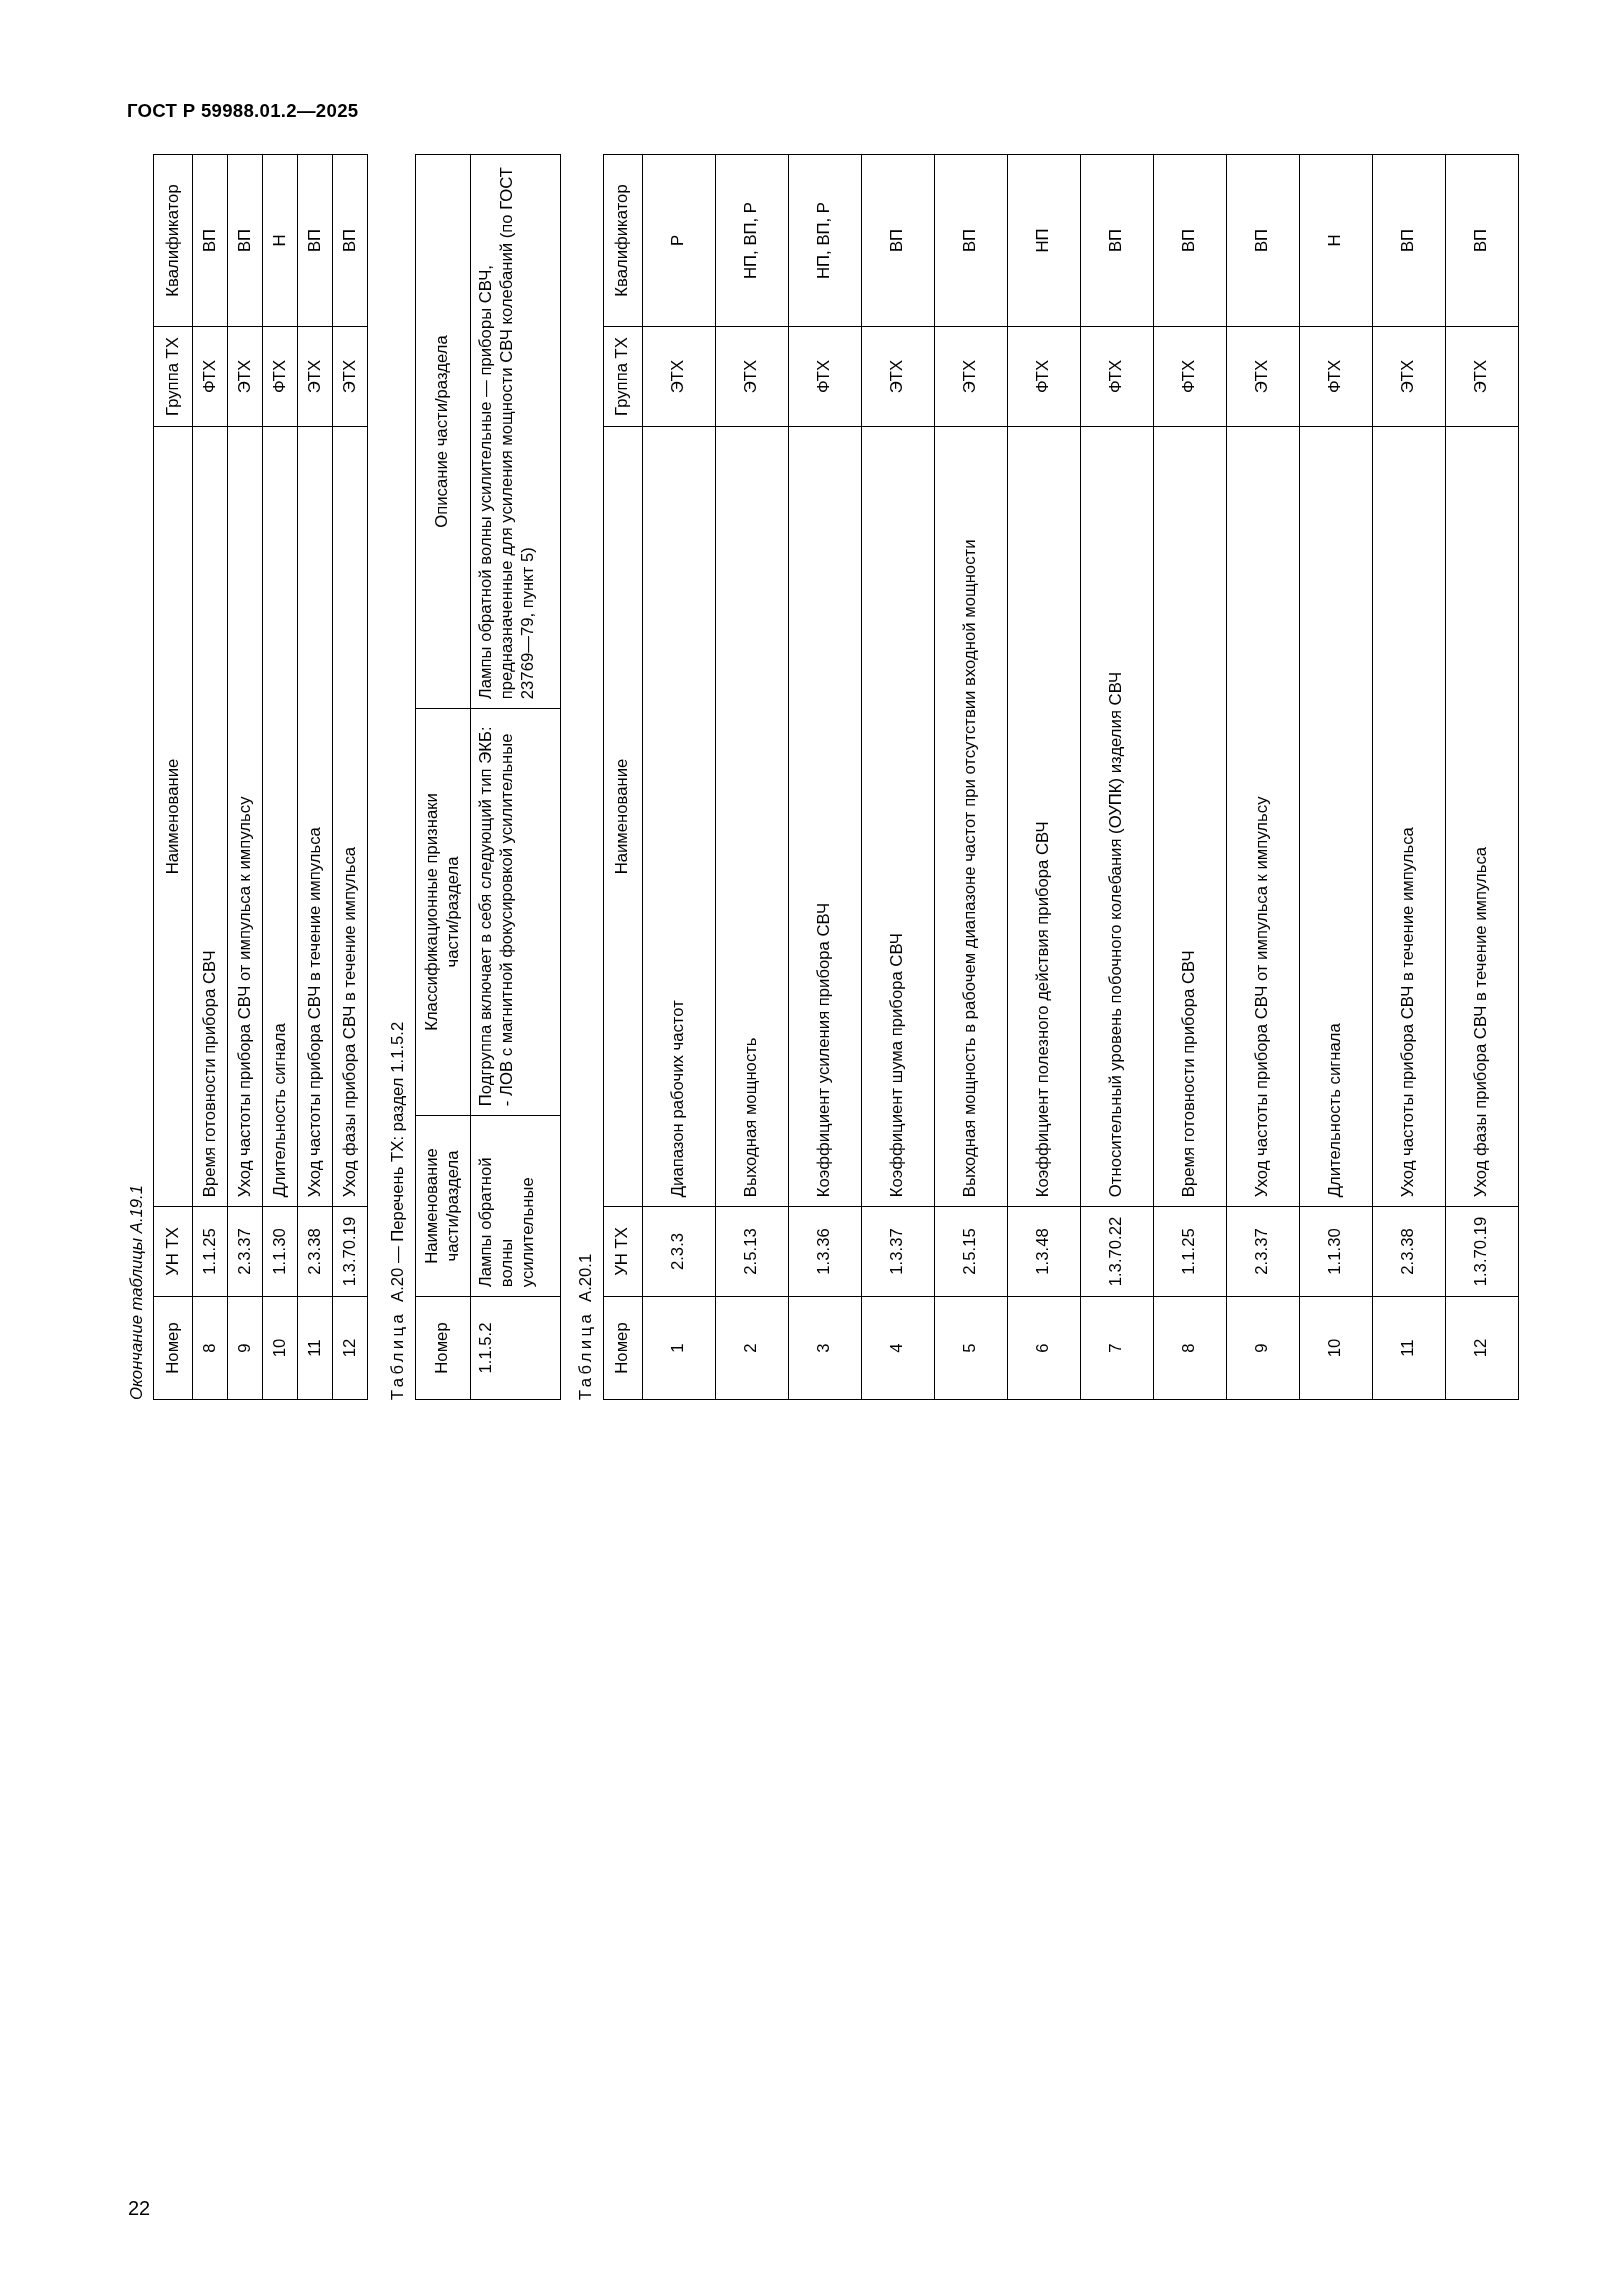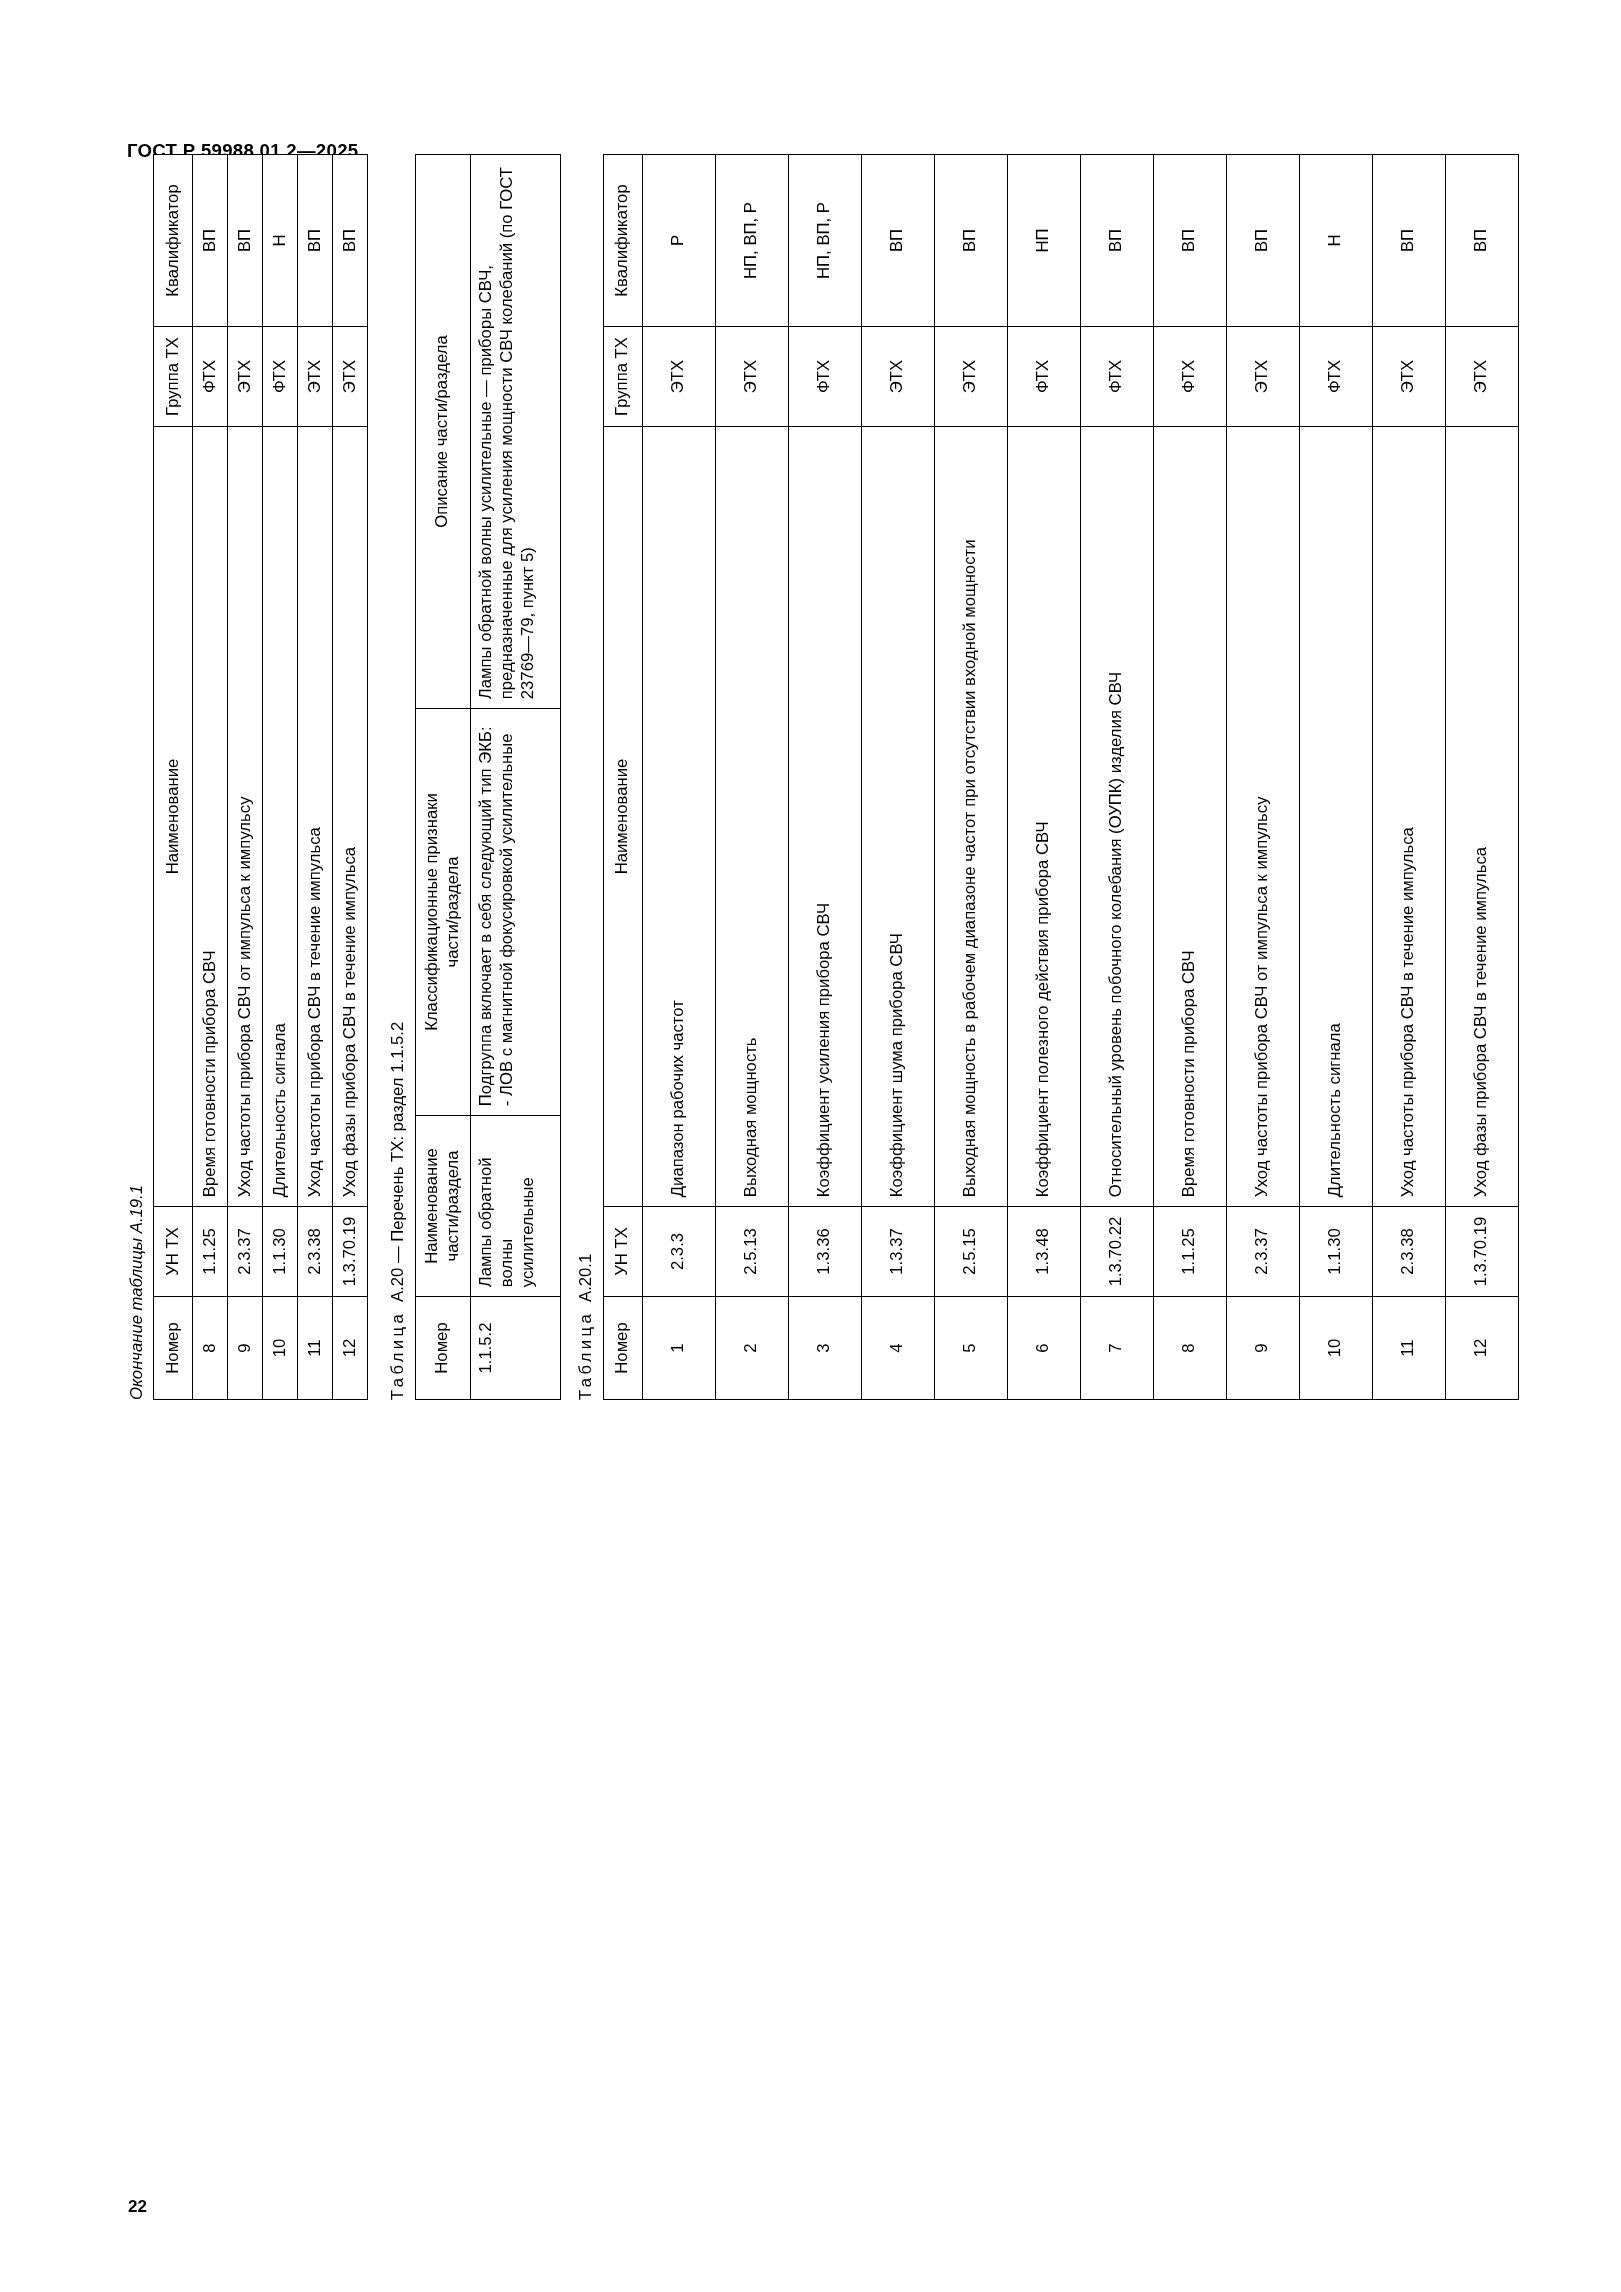--- a/index.html
+++ b/index.html
@@ -8,26 +8,25 @@
     background:#ffffff;
     color:#000000;
     font-family:"Liberation Sans", sans-serif;
     position:relative;
     overflow:hidden;
   }
   .page { position:absolute; left:0; top:0; width:1621px; height:2293px; background:#fff; }
 
   .doc-header {
     position:absolute; left:127px; top:100px;
-    font-size:18.6px; font-weight:bold; letter-spacing:0.3px;margin-top:40px;
+    font-size:18.6px; font-weight:bold; letter-spacing:0.3px;
   }
   .page-number {
     position:absolute; left:128px; top:2197px;
-    font-size:17px;
-    font-weight:bold;
+    font-size:20px;
   }
 
   
   .rotated-content {
     position:absolute;
     left:127px; top:1400px;
     width:1253px; height:1384px;
     transform:rotate(-90deg);
     transform-origin:0 0;
   }

